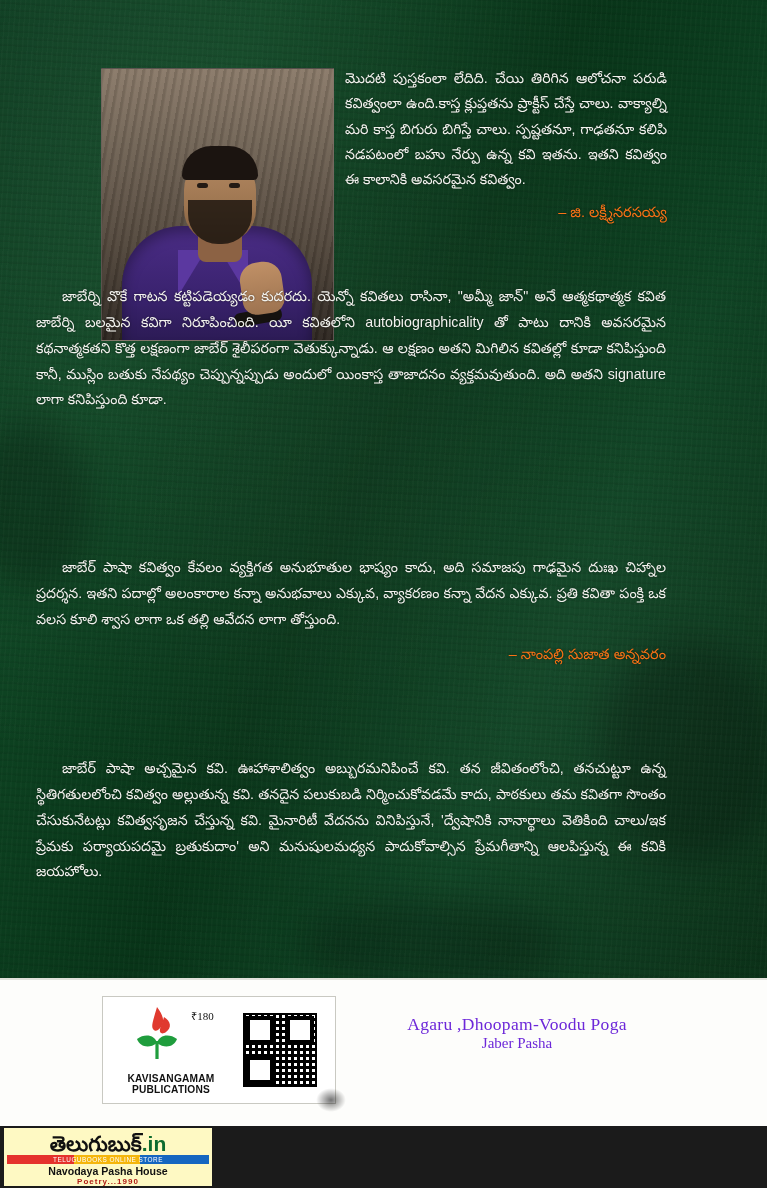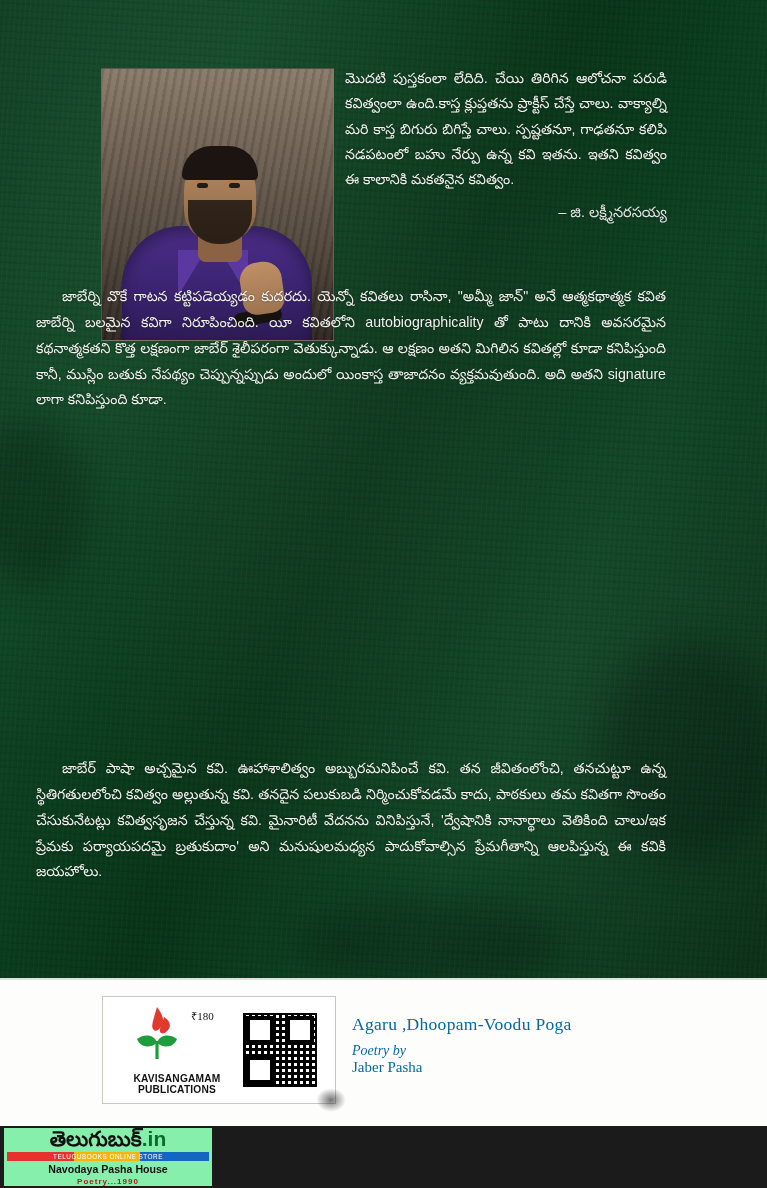--- a/index.html
+++ b/index.html
@@ -183,21 +183,21 @@
     text-shadow: 0 0 2px rgba(0,0,0,0.55);
   }
   .blk2 { top: 284px; }
   .blk3 { top: 555px; }
   .blk4 { top: 756px; }
   .indent { text-indent: 26px; }
   .attrib {
     text-align: right;
     margin-top: 8px;
     font-size: 14.5px;
-    color: #e5e5e5;
+    color: #f97316;
     text-indent: 0;
   }
 
   
   .footer {
     position: absolute;
     left: 0;
     top: 978px;
     width: 767px;
     height: 148px;
@@ -231,21 +231,21 @@
     position: absolute;
     left: 88px;
     top: 11px;
     font-size: 11px;
     font-weight: normal;
     color: #111;
     font-family: "Liberation Serif", serif;
   }
   .pub-name {
     position: absolute;
-    left: 8px;
+    left: 2px;
     bottom: 8px;
     width: 132px;
     text-align: center;
     font-size: 10.2px;
     font-weight: bold;
     letter-spacing: 0.2px;
     color: #111;
   }
   .qr {
     width: 74px;
@@ -273,21 +273,22 @@
     left: 3px; bottom: 3px;
     width: 20px; height: 20px;
     border: 4px solid #000;
     background: #fff;
   }
   .title-block {
     position: absolute;
     left: 352px;
     top: 34px;
     width: 330px;
-    color: #0369a1;
+    text-align: center;
+    color: #6d28d9;
     font-family: "Liberation Serif", serif;
   }
   .bk-title { font-size: 17.5px; letter-spacing: 0.3px; }
   .bk-sub { font-size: 14px; font-style: italic; margin-top: 8px; }
   .bk-author { font-size: 15px; }
   .scan-shadow {
     position: absolute;
     left: 316px;
     top: 108px;
     width: 30px;
@@ -303,24 +304,24 @@
     width: 767px;
     height: 62px;
     background: #1b1b1b;
   }
   .wm-logo {
     position: absolute;
     left: 4px;
     top: 2px;
     width: 208px;
     height: 58px;
-    background: #86efac;
+    background: #fef9c3;
     display: flex;
     flex-direction: column;
-    justify-content: space-between;
+    justify-content: flex-end;
     align-items: center;
   }
   .wm-top {
     font-size: 21px;
     font-weight: bold;
     color: #111;
     line-height: 1;
   }
   .wm-top .dotin { color: #0c6b2e; }
   .wm-strip {
@@ -368,29 +369,31 @@
     <div class="photo-face"></div>
     <div class="photo-beard"></div>
     <div class="photo-hair"></div>
     <div class="photo-eye-l"></div>
     <div class="photo-eye-r"></div>
     <div class="photo-watch"></div>
     <div class="photo-hand"></div>
   </div>
 
   <div class="text-col">
-    <div>మొదటి పుస్తకంలా లేదిది. చేయి తిరిగిన ఆలోచనా పరుడి కవిత్వంలా ఉంది.కాస్త క్లుప్తతను ప్రాక్టీస్ చేస్తే చాలు. వాక్యాల్ని మరి కాస్త బిగురు బిగిస్తే చాలు. స్పష్టతనూ, గాఢతనూ కలిపి నడపటంలో బహు నేర్పు ఉన్న కవి ఇతను. ఇతని కవిత్వం ఈ కాలానికి మకతనైన కవిత్వం.</div>
+    <div>మొదటి పుస్తకంలా లేదిది. చేయి తిరిగిన ఆలోచనా పరుడి కవిత్వంలా ఉంది.కాస్త క్లుప్తతను ప్రాక్టీస్ చేస్తే చాలు. వాక్యాల్ని మరి కాస్త బిగురు బిగిస్తే చాలు. స్పష్టతనూ, గాఢతనూ కలిపి నడపటంలో బహు నేర్పు ఉన్న కవి ఇతను. ఇతని కవిత్వం ఈ కాలానికి అవసరమైన కవిత్వం.</div>
     <div class="attrib">– జి. లక్ష్మీనరసయ్య</div>
   </div>
 
   <div class="full-col blk2">
     <div class="indent">జాబేర్ని వొకే గాటన కట్టిపడెయ్యడం కుదరదు. యెన్నో కవితలు రాసినా, "అమ్మీ జాన్" అనే ఆత్మకథాత్మక కవిత జాబేర్ని బలమైన కవిగా నిరూపించింది. యీ కవితలోని autobiographicality తో పాటు దానికి అవసరమైన కథనాత్మకతని కొత్త లక్షణంగా జాబేర్ శైలీపరంగా వెతుక్కున్నాడు. ఆ లక్షణం అతని మిగిలిన కవితల్లో కూడా కనిపిస్తుంది కానీ, ముస్లిం బతుకు నేపథ్యం చెప్పున్నప్పుడు అందులో యింకాస్త తాజాదనం వ్యక్తమవుతుంది. అది అతని signature లాగా కనిపిస్తుంది కూడా.</div>
   </div>
 
   <div class="full-col blk3">
+    <div class="indent">జాబేర్ పాషా కవిత్వం కేవలం వ్యక్తిగత అనుభూతుల భాష్యం కాదు, అది సమాజపు గాఢమైన దుఃఖ చిహ్నాల ప్రదర్శన. ఇతని పదాల్లో అలంకారాల కన్నా అనుభవాలు ఎక్కువ, వ్యాకరణం కన్నా వేదన ఎక్కువ. ప్రతి కవితా పంక్తి ఒక వలస కూలి శ్వాస లాగా ఒక తల్లి ఆవేదన లాగా తోస్తుంది.</div>
+    <div class="attrib">– నాంపల్లి సుజాత అన్నవరం</div>
   </div>
 
   <div class="full-col blk4">
     <div class="indent">జాబేర్ పాషా అచ్చమైన కవి. ఊహాశాలిత్వం అబ్బురమనిపించే కవి. తన జీవితంలోంచి, తనచుట్టూ ఉన్న స్థితిగతులలోంచి కవిత్వం అల్లుతున్న కవి. తనదైన పలుకుబడి నిర్మించుకోవడమే కాదు, పాఠకులు తమ కవితగా సొంతం చేసుకునేటట్లు కవిత్వసృజన చేస్తున్న కవి. మైనారిటీ వేదనను వినిపిస్తునే, 'ద్వేషానికి నానార్థాలు వెతికింది చాలు/ఇక ప్రేమకు పర్యాయపదమై బ్రతుకుదాం' అని మనుషులమధ్యన పాదుకోవాల్సిన ప్రేమగీతాన్ని ఆలపిస్తున్న ఈ కవికి జయహోలు.</div>
   </div>
 
   <div class="footer">
 
     <div class="pub-box">
       <div class="pub-left">
@@ -408,21 +411,20 @@
       </div>
       <div class="qr">
         <div class="qr-bl"></div>
       </div>
     </div>
 
     <div class="scan-shadow"></div>
 
     <div class="title-block">
       <div class="bk-title">Agaru ,Dhoopam-Voodu  Poga</div>
-      <div class="bk-sub">Poetry by</div>
       <div class="bk-author">Jaber Pasha</div>
     </div>
   </div>
 
   <div class="wm">
     <div class="wm-logo">
       <div class="wm-top">
         <span>తెలుగుబుక్</span><span class="dotin">.in</span>
       </div>
       <div class="wm-strip">TELUGUBOOKS  ONLINE  STORE</div>

